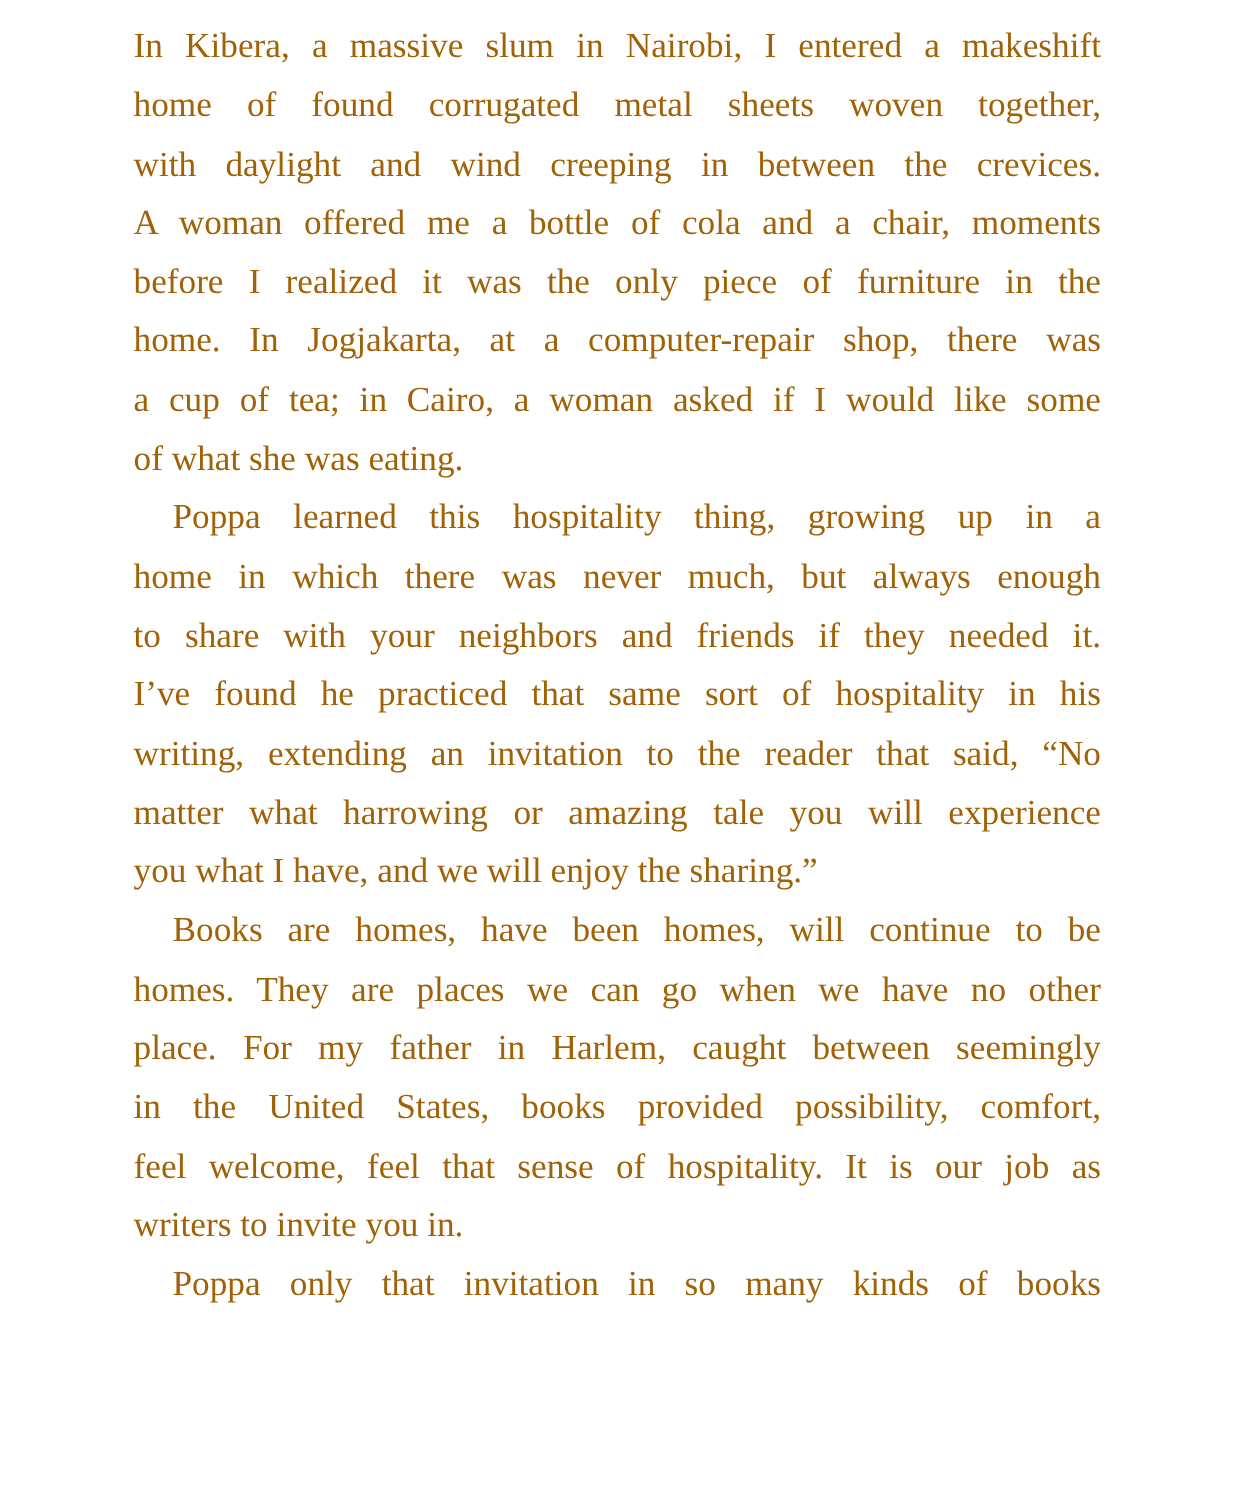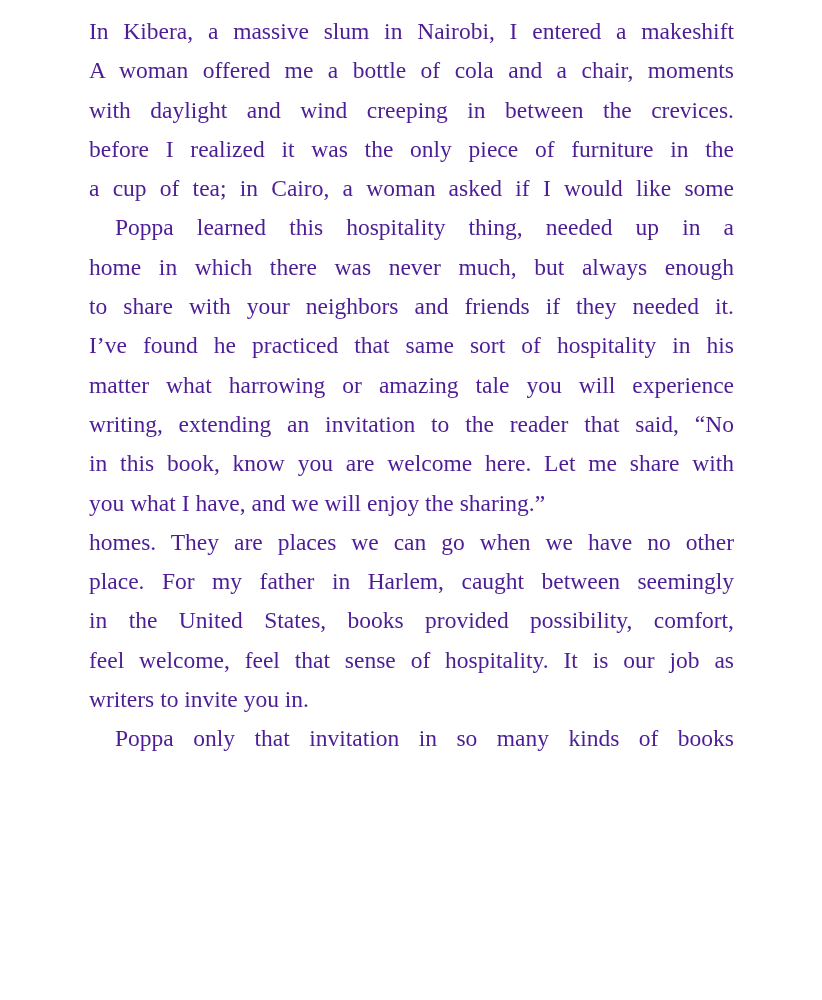--- a/index.html
+++ b/index.html
@@ -13,21 +13,21 @@
       overflow: hidden;
       position: relative;
     }
     .page {
       position: absolute;
       left: 89px;
       top: 12px;
       width: 645px;
       font-family: "Liberation Serif", "DejaVu Serif", serif;
       font-size: 23.5px;
-      color: #4c1d95;
+      color: #a16207;
     }
     .line {
       display: block;
       height: 39.3px;
       line-height: 39.3px;
       white-space: nowrap;
       text-align: justify;
       text-align-last: justify;
     }
     .line.last {
@@ -36,36 +36,39 @@
     .line.indent {
       padding-left: 26px;
     }
   </style>
 </head>
 <body>
 
 <div class="page">
   <div class="paragraph">
     <span class="line">In Kibera, a massive slum in Nairobi, I entered a makeshift</span>
+    <span class="line">home of found corrugated metal sheets woven together,</span>
+    <span class="line">with daylight and wind creeping in between the crevices.</span>
     <span class="line">A woman offered me a bottle of cola and a chair, moments</span>
-    <span class="line">with daylight and wind creeping in between the crevices.</span>
     <span class="line">before I realized it was the only piece of furniture in the</span>
+    <span class="line">home. In Jogjakarta, at a computer-repair shop, there was</span>
     <span class="line">a cup of tea; in Cairo, a woman asked if I would like some</span>
+    <span class="line last">of what she was eating.</span>
   </div>
   <div class="paragraph">
-    <span class="line indent">Poppa learned this hospitality thing, needed up in a</span>
+    <span class="line indent">Poppa learned this hospitality thing, growing up in a</span>
     <span class="line">home in which there was never much, but always enough</span>
     <span class="line">to share with your neighbors and friends if they needed it.</span>
     <span class="line">I’ve found he practiced that same sort of hospitality in his</span>
+    <span class="line">writing, extending an invitation to the reader that said, “No</span>
     <span class="line">matter what harrowing or amazing tale you will experience</span>
-    <span class="line">writing, extending an invitation to the reader that said, “No</span>
-    <span class="line">in this book, know you are welcome here. Let me share with</span>
     <span class="line last">you what I have, and we will enjoy the sharing.”</span>
   </div>
   <div class="paragraph">
+    <span class="line indent">Books are homes, have been homes, will continue to be</span>
     <span class="line">homes. They are places we can go when we have no other</span>
     <span class="line">place. For my father in Harlem, caught between seemingly</span>
     <span class="line">in the United States, books provided possibility, comfort,</span>
     <span class="line">feel welcome, feel that sense of hospitality. It is our job as</span>
     <span class="line last">writers to invite you in.</span>
   </div>
   <div class="paragraph">
     <span class="line indent">Poppa only that invitation in so many kinds of books</span>
   </div>
 </div>

